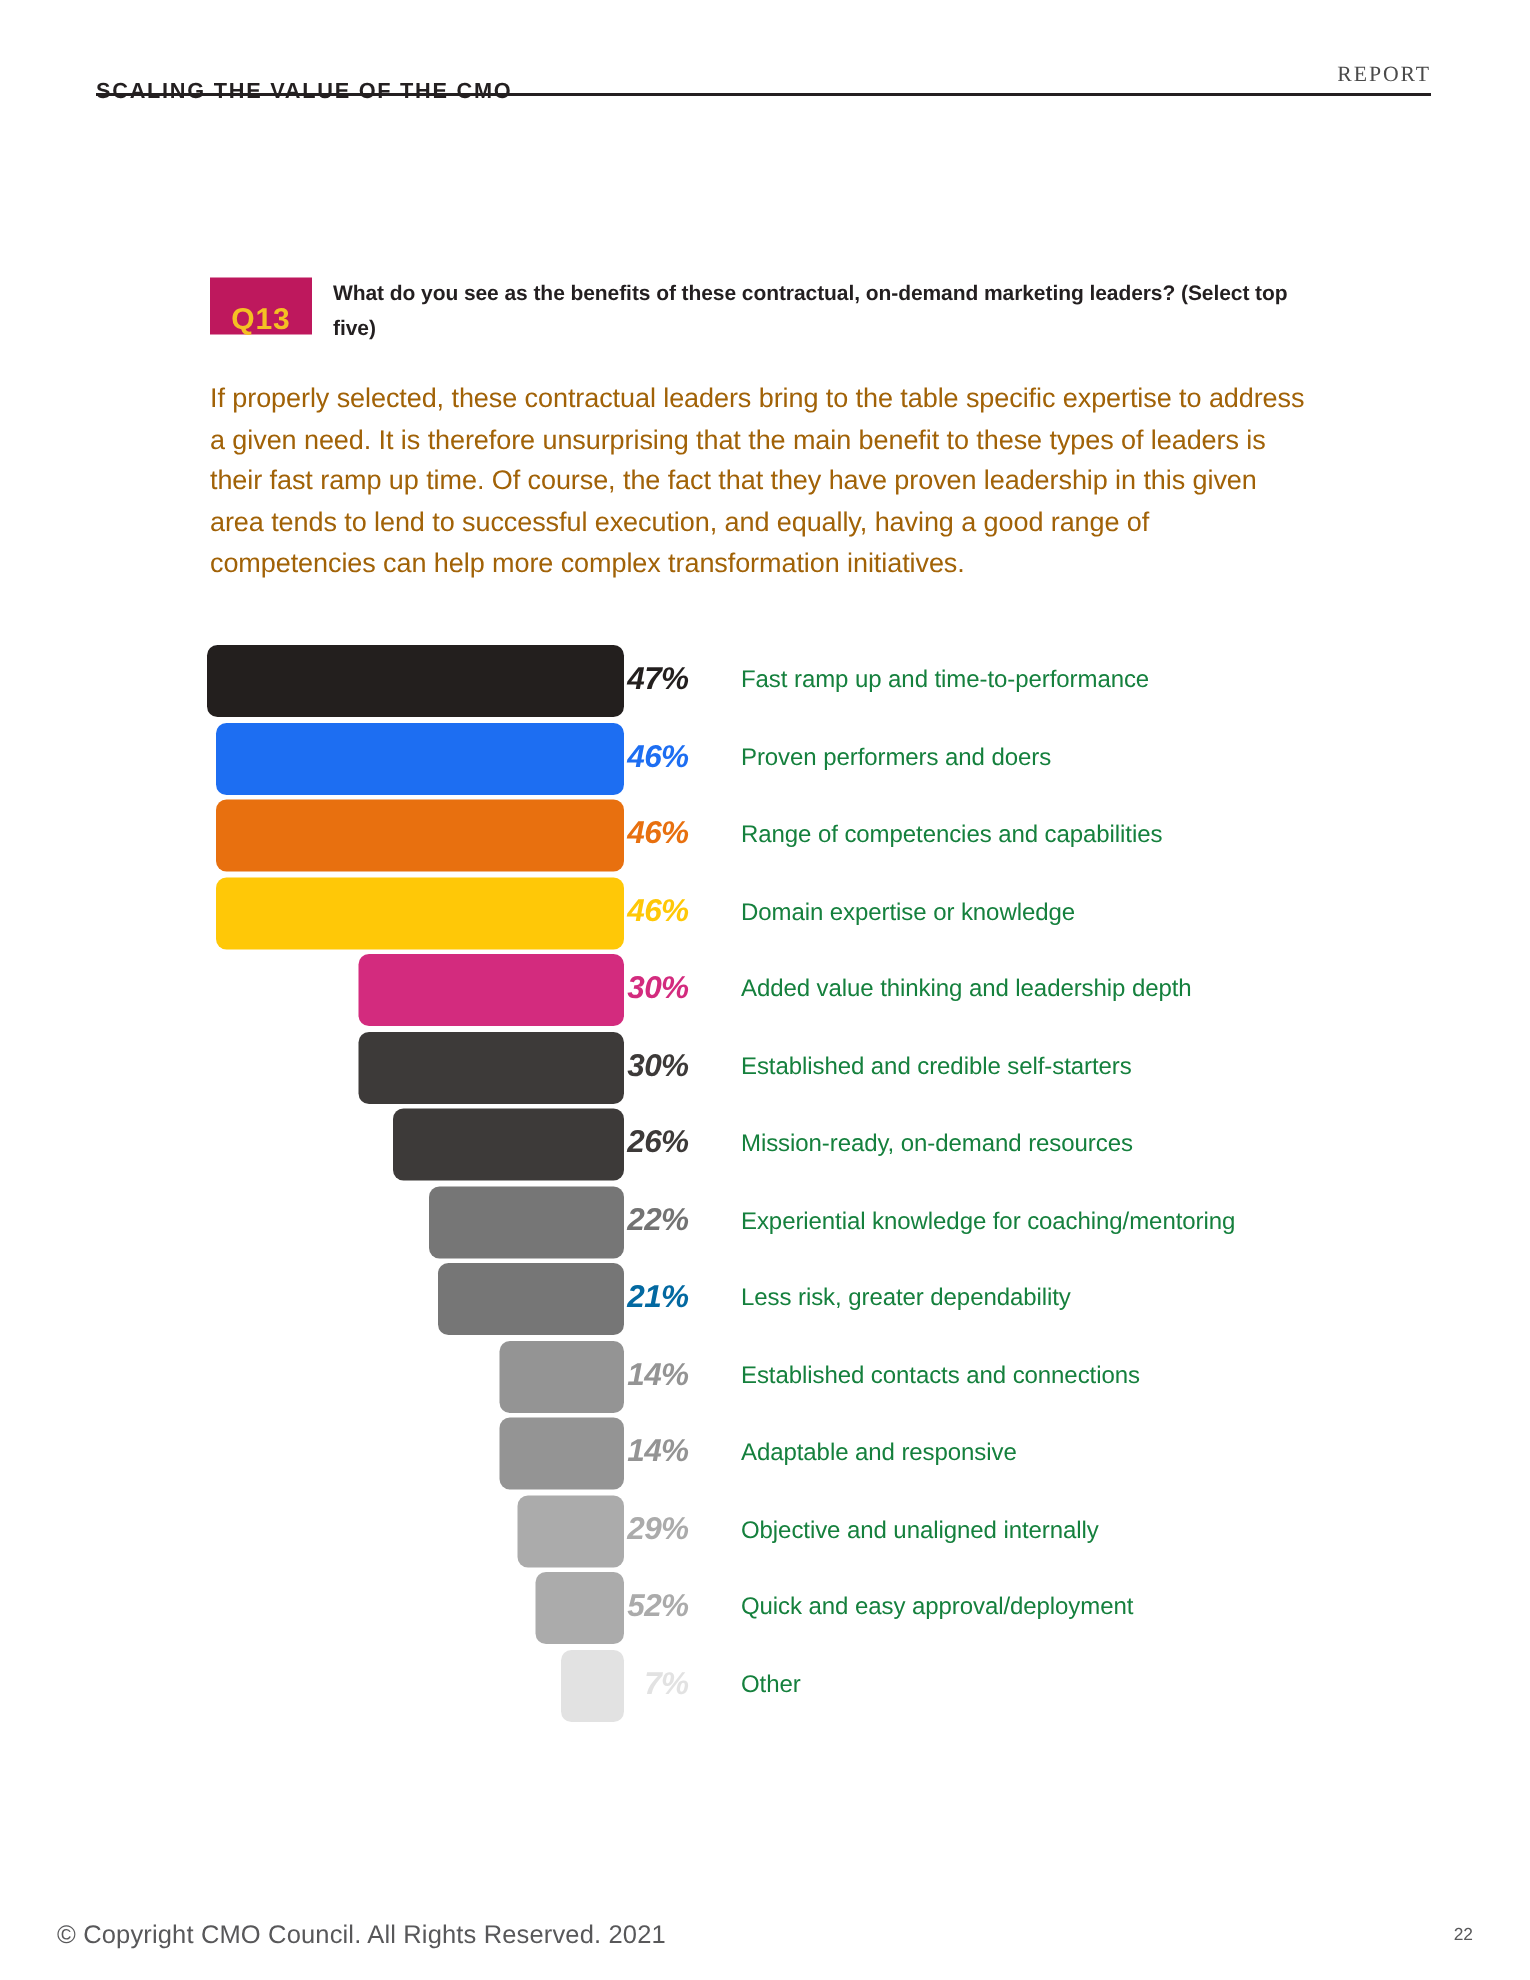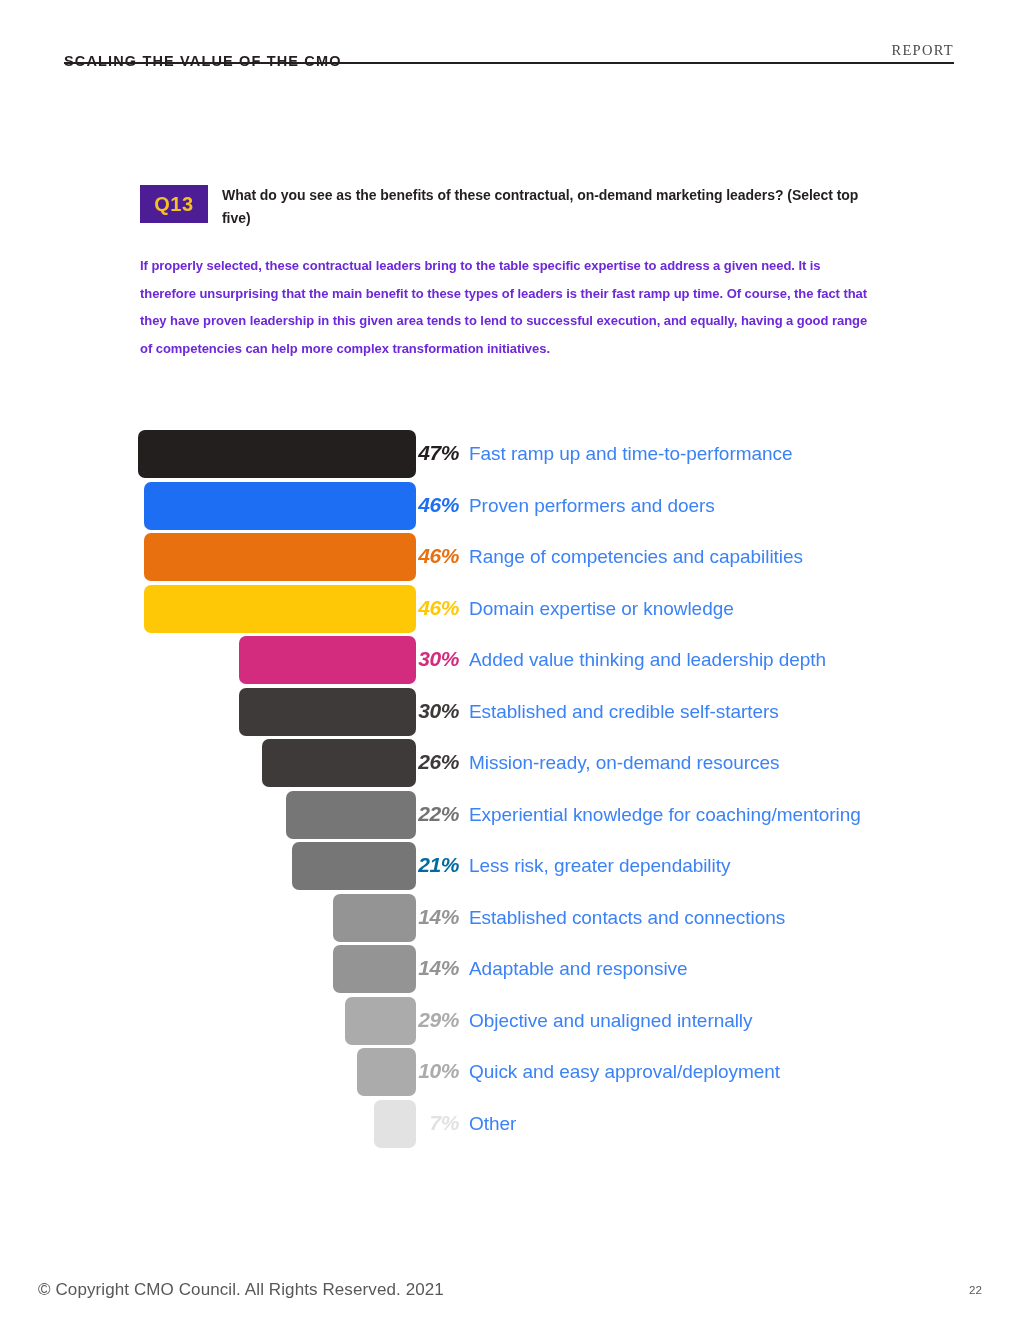--- a/index.html
+++ b/index.html
@@ -28,58 +28,58 @@
   .header-rule {
     position: absolute; left: 64px; top: 62px; width: 890px; height: 2px;
     background: #231f20;
   }
 
   
   .q-wrap { position: absolute; left: 140px; top: 184px; width: 740px; }
   .q-badge {
     position: absolute; left: 0; top: 1px;
     width: 68px; height: 38px;
-    background: #4c1d95;
-    display: flex; align-items: center; justify-content: center;
+    background: #be185d;
+    display: flex; align-items: flex-end; justify-content: center;
   }
   .q-badge-label {
     font-size: 20px; font-weight: bold; letter-spacing: 0.6px;
     color: #f4c023; line-height: 1;
   }
   .q-title {
     position: absolute; left: 82px; top: 0; width: 656px;
     font-size: 14px; font-weight: bold; color: #231f20;
     line-height: 23px; letter-spacing: -0.05px;
   }
 
   .q-body {
     position: absolute; left: 140px; top: 252px; width: 730px;
-    font-size: 13px; font-weight: bold; color: #6d28d9;
+    font-size: 18px; font-weight: normal; color: #a16207;
     line-height: 27.5px; letter-spacing: -0.05px;
   }
 
   
   .chart { position: absolute; left: 0; top: 429px; width: 1020px; }
   .row {
     position: relative; height: 51.5px;
   }
   .bar {
     position: absolute; top: 1px; height: 48px;
     border-radius: 7px;
   }
   .pct {
     position: absolute; top: 11px; left: 399px; width: 60px;
     text-align: right;
     font-size: 21px; font-weight: bold; letter-spacing: -0.4px;
     line-height: 26px;
     font-style: italic;
   }
   .lbl {
-    position: absolute; top: 14px; left: 469px;
-    font-size: 19px; font-weight: normal; color: #3b82f6;
+    position: absolute; top: 14px; left: 494px;
+    font-size: 16px; font-weight: normal; color: #15803d;
     line-height: 22px; letter-spacing: -0.05px; white-space: nowrap;
   }
 
   
   .footer-copy {
     position: absolute; left: 38px; top: 1283px;
     font-size: 17px; color: #58585a; letter-spacing: 0.1px;
     line-height: 14px; white-space: nowrap;
   }
   .footer-page {
@@ -162,21 +162,21 @@
         <div class="pct" style="color: rgb(148, 148, 148);">14%</div>
         <div class="lbl">Adaptable and responsive</div>
       </div>
       <div class="row">
         <div class="bar" style="left: 345.021px; width: 70.9787px; background: rgb(171, 171, 171);"></div>
         <div class="pct" style="color: rgb(171, 171, 171);">29%</div>
         <div class="lbl">Objective and unaligned internally</div>
       </div>
       <div class="row">
         <div class="bar" style="left: 356.851px; width: 59.1489px; background: rgb(171, 171, 171);"></div>
-        <div class="pct" style="color: rgb(171, 171, 171);">10%</div>
+        <div class="pct" style="color: rgb(171, 171, 171);">52%</div>
         <div class="lbl">Quick and easy approval/deployment</div>
       </div>
       <div class="row">
         <div class="bar" style="left: 374px; width: 42px; background: rgb(226, 226, 226);"></div>
         <div class="pct" style="color: rgb(226, 226, 226);">7%</div>
         <div class="lbl">Other</div>
       </div>
     </div>
 
   <div class="footer-copy">© Copyright CMO Council. All Rights Reserved. 2021</div>

